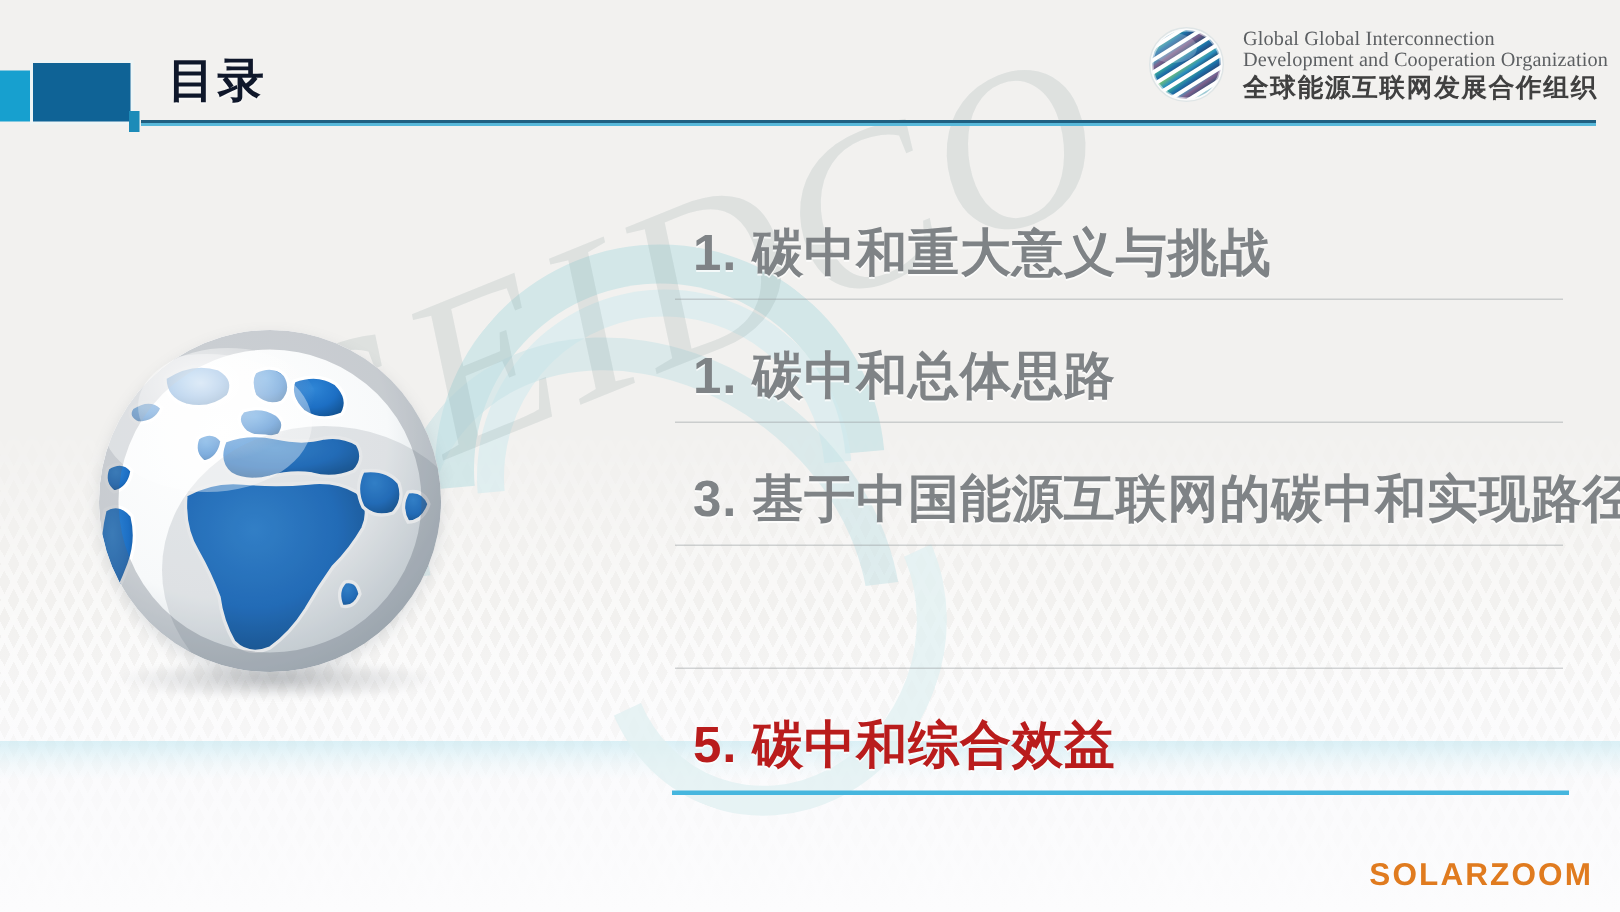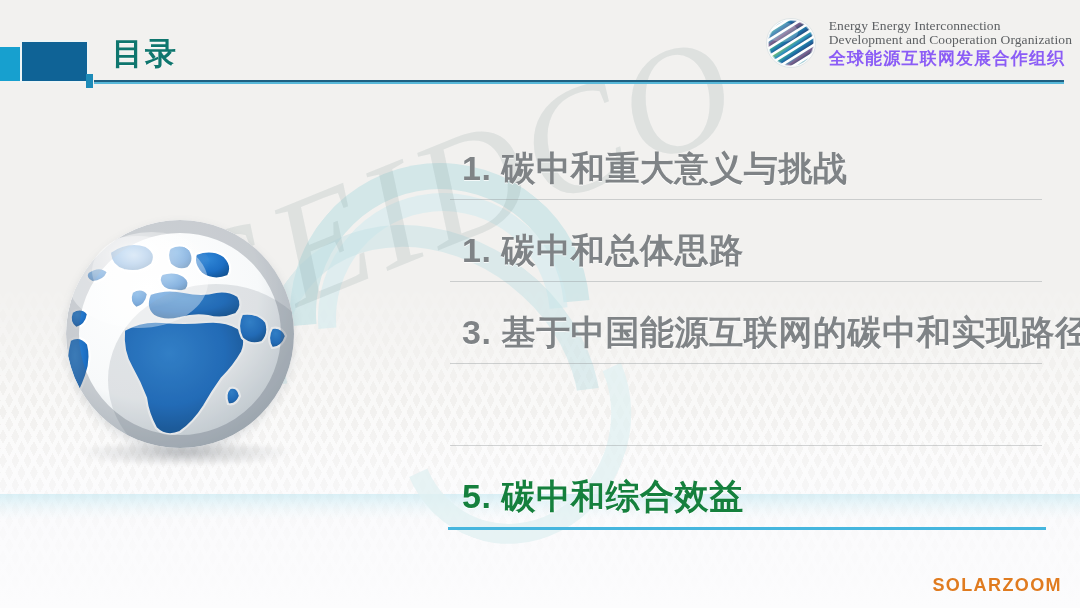--- a/index.html
+++ b/index.html
@@ -105,21 +105,21 @@
     left: 22px; top: 42px;
     width: 65px; height: 39px;
     background: #0f6396;
     box-shadow: 0 0 0 2px #eef5f6;
   }
   .hdr-title {
     position: absolute;
     left: 112px; top: 33px;
     font-size: 31px;
     font-weight: bold;
-    color: #0f766e;
+    color: #0f172a;
     letter-spacing: 2px;
     text-shadow: 0 1px 1px rgba(255,255,255,0.6);
   }
   .hdr-rule {
     position: absolute;
     left: 94px; top: 80px;
     width: 970px; height: 4px;
     background: linear-gradient(to bottom, #1f5f80 0%, #1f5f80 50%, #58b8d9 50%, #58b8d9 100%);
   }
   .hdr-rule-cap {
@@ -144,21 +144,21 @@
     font-size: 13.5px;
     color: #5c5f62;
     letter-spacing: 0.1px;
     white-space: nowrap;
   }
   .logo-en.l2 { margin-top: 0; }
   .logo-cn {
     margin-top: 4px;
     font-size: 17px;
     font-weight: bold;
-    color: #8b5cf6;
+    color: #404040;
     letter-spacing: 1.2px;
     white-space: nowrap;
   }
 
   
   .globe-wrap {
     position: absolute;
     left: 58px; top: 218px;
     width: 248px; height: 258px;
   }
@@ -211,35 +211,35 @@
     white-space: nowrap;
     letter-spacing: 0.6px;
     text-shadow: 0 1px 0 rgba(255,255,255,0.75);
   }
   .toc-item .rule {
     position: absolute;
     left: -12px; bottom: 8px;
     width: 592px; height: 1px;
     background: rgba(150,155,158,0.42);
   }
-  .toc-item.active .label { color: #15803d; }
+  .toc-item.active .label { color: #b91c1c; }
   .toc-item.active .rule {
     height: 3px;
     bottom: 6px;
     left: -14px;
     width: 598px;
     background: #46b6de;
   }
 
   
   .brand {
     position: absolute;
     right: 18px; bottom: 12px;
     font-family: "Liberation Sans", sans-serif;
-    font-size: 18px;
+    font-size: 21px;
     font-weight: bold;
     color: #e07b1f;
     letter-spacing: 1.4px;
   }
 </style>
 </head>
 <body>
 
 <div id="slide">
 
@@ -297,21 +297,21 @@
             <rect x="-6" y="37" width="72" height="4.4" fill="url(#gs1)"></rect>
             <rect x="-6" y="44" width="72" height="4.4" fill="url(#gs3)"></rect>
             <rect x="-6" y="51" width="72" height="4.4" fill="url(#gs1)"></rect>
           </g>
           <ellipse cx="20" cy="18" rx="16" ry="10" fill="rgba(255,255,255,0.22)"></ellipse>
         </g>
         <circle cx="29" cy="29" r="23" fill="none" stroke="rgba(255,255,255,0.55)" stroke-width="2"></circle>
       </svg>
     </span>
     <span class="logo-txt">
-      <span class="logo-en">Energy Energy Interconnection</span>
+      <span class="logo-en">Global Global Interconnection</span>
       <span class="logo-en l2">Development and Cooperation Organization</span>
       <span class="logo-cn">全球能源互联网发展合作组织</span>
     </span>
   </div>
 
   <div class="globe-wrap">
     <div class="globe-shadow"></div>
     <div class="globe-sphere">
       <svg viewBox="0 0 228 228" xmlns="http://www.w3.org/2000/svg">
         <defs>

